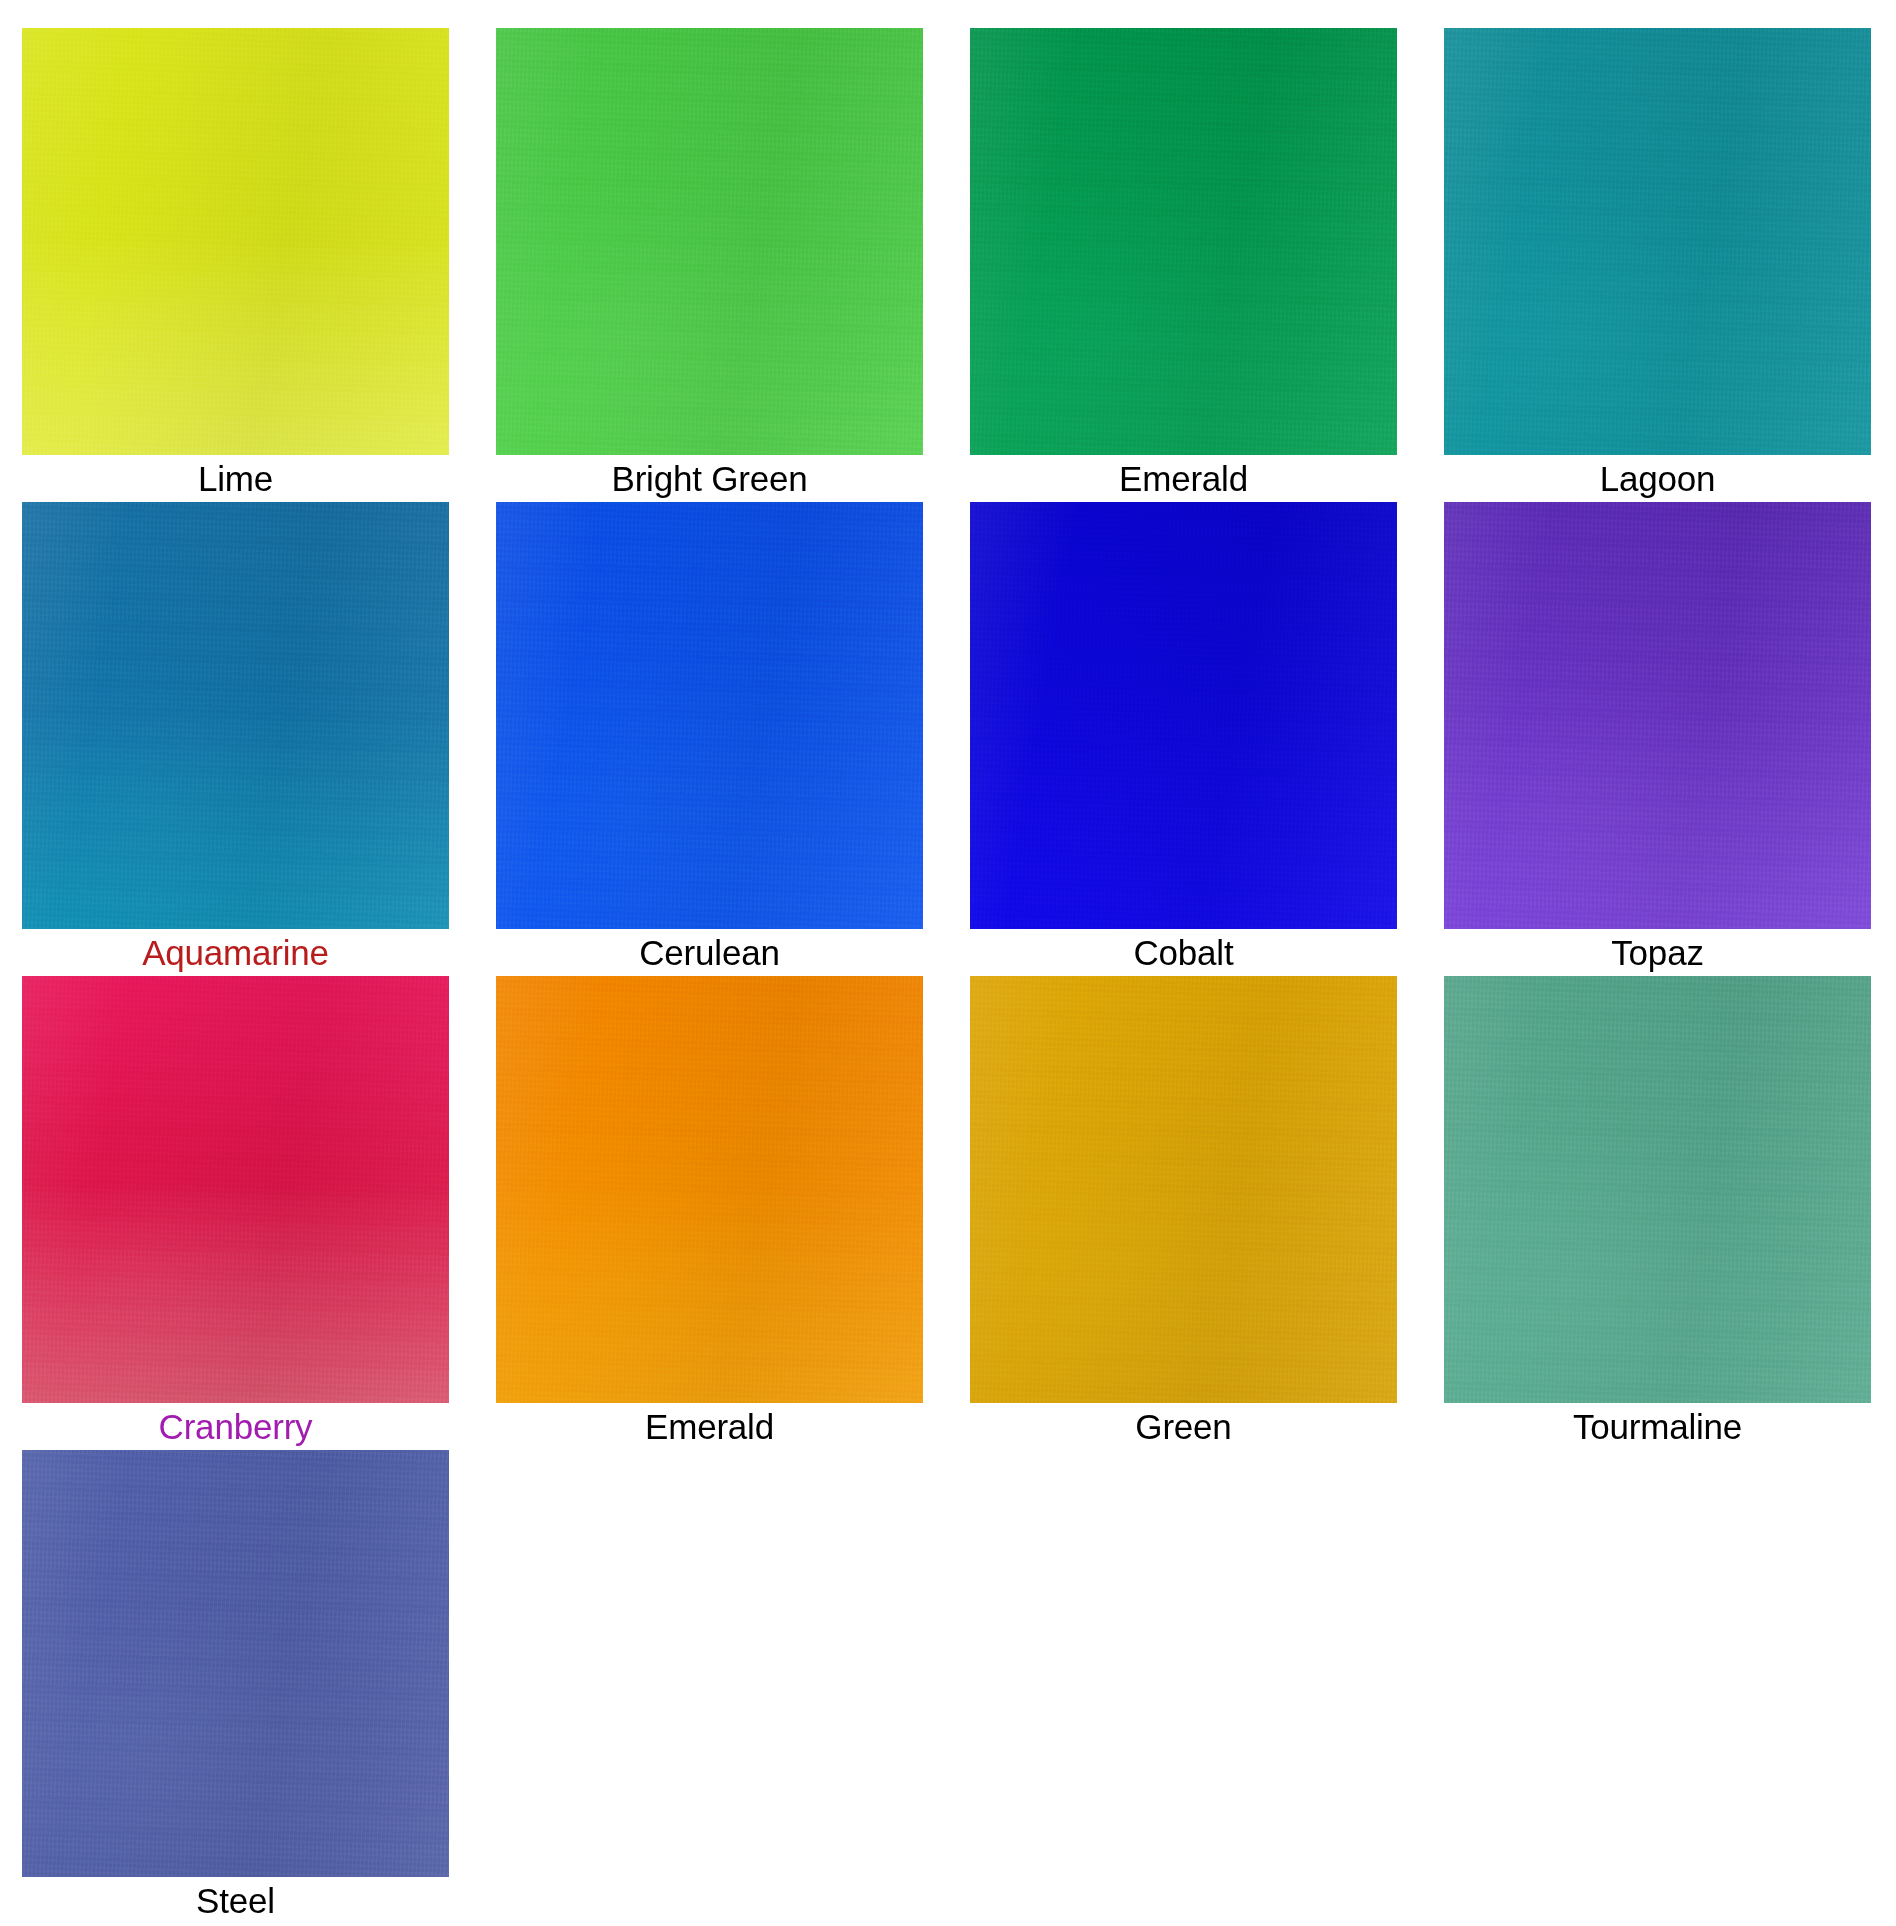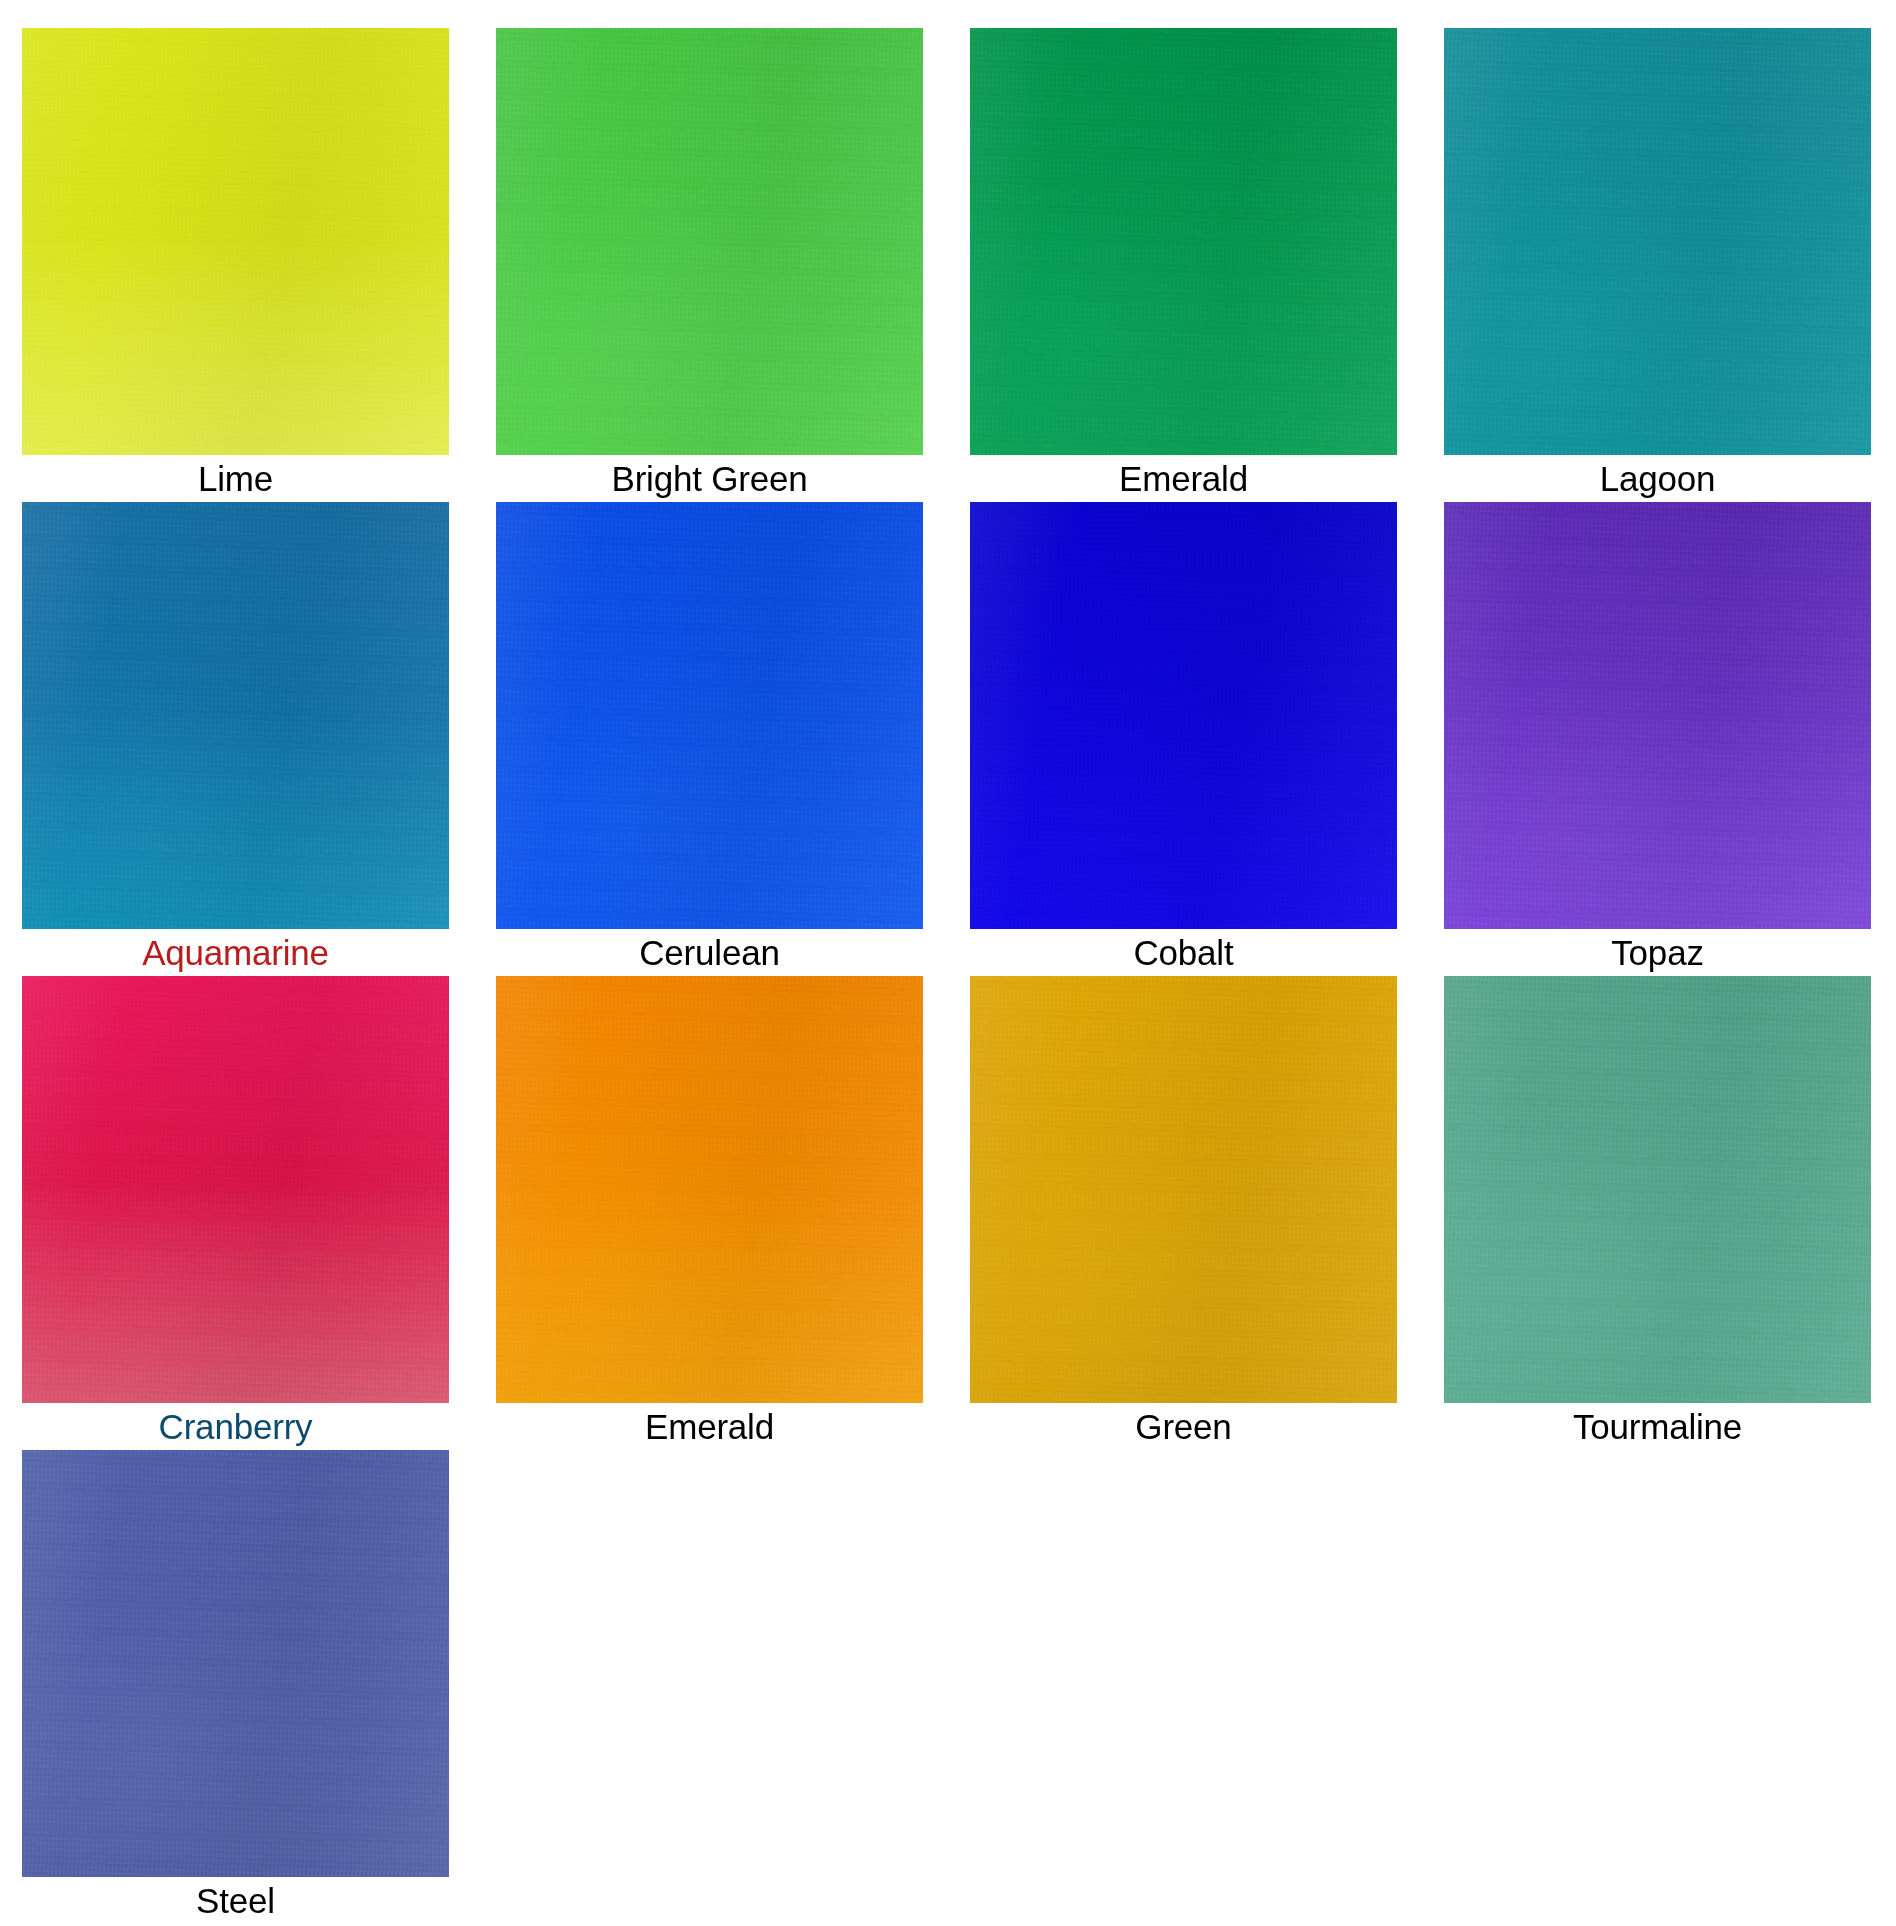--- a/index.html
+++ b/index.html
@@ -136,21 +136,21 @@
       <div class="tex"></div>
     </div>
     <div class="swatch-label" style="color: rgb(0, 0, 0);">Topaz</div>
   </div>
 
   <div class="swatch-cell">
     <div class="swatch-chip" title="Cranberry" style="background: linear-gradient(rgb(232, 24, 92) 0%, rgb(220, 20, 72) 48%, rgb(217, 86, 111) 100%);">
       <div class="sheen"></div>
       <div class="tex"></div>
     </div>
-    <div class="swatch-label" style="color: #0c4a6e;">Cranberry</div>
+    <div class="swatch-label" style="color: #a21caf;">Cranberry</div>
   </div>
   <div class="swatch-cell">
     <div class="swatch-chip" title="Salmon" style="background: linear-gradient(rgb(241, 133, 0) 0%, rgb(242, 140, 0) 48%, rgb(240, 160, 12) 100%);">
       <div class="sheen"></div>
       <div class="tex"></div>
     </div>
     <div class="swatch-label" style="color: rgb(0, 0, 0);">Emerald</div>
   </div>
 
   <div class="swatch-cell">

